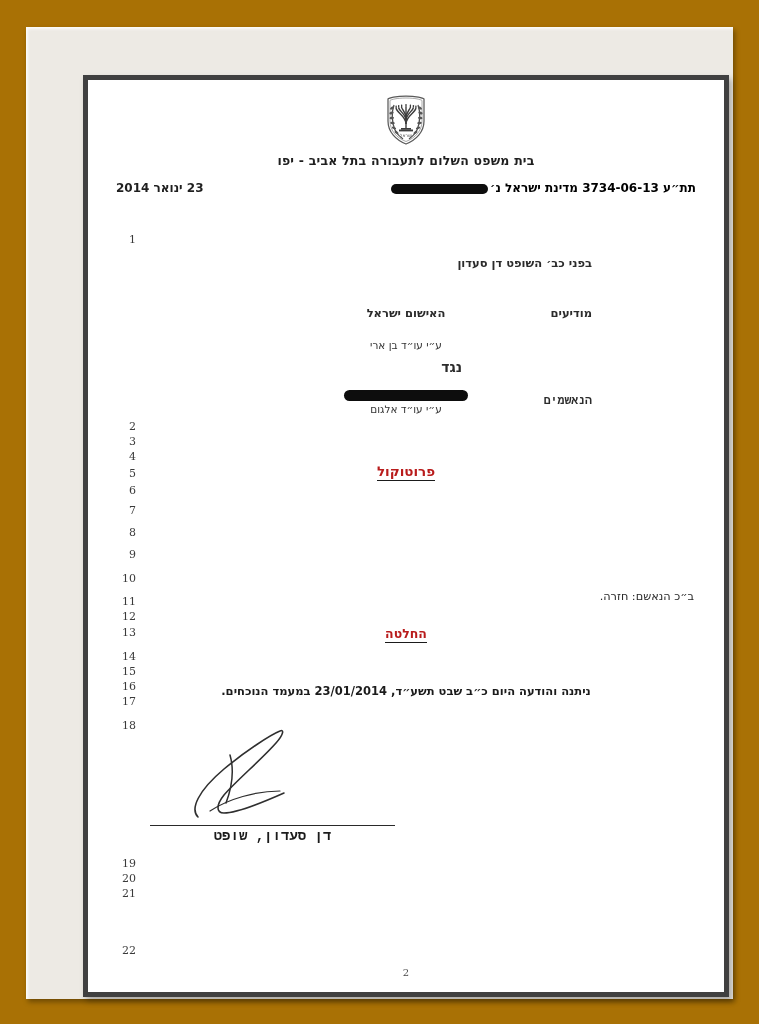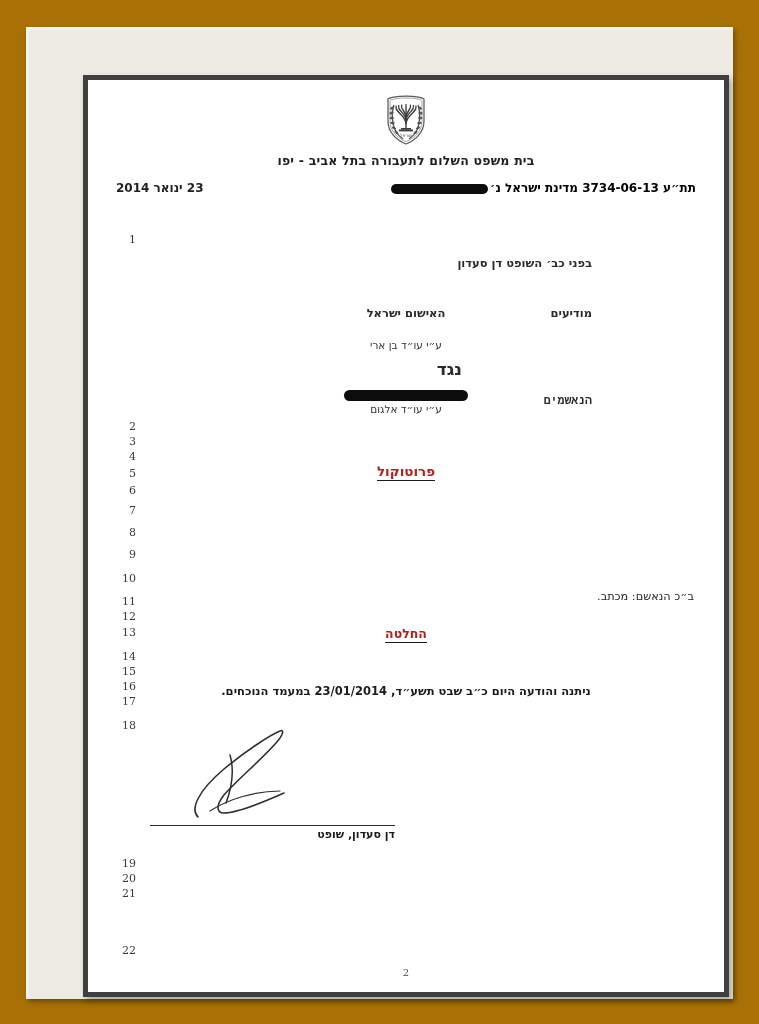--- a/index.html
+++ b/index.html
@@ -152,21 +152,21 @@
     font-size: 10.5px;
     font-weight: normal;
     color: #333;
   }
   .party-rep.r1 { top: 243px; margin-top: 16px; }
 
   .versus {
     position: absolute;
     top: 279px;
     right: 262px;
-    font-size: 17px;
+    font-size: 14px;
     font-weight: bold;
   }
 
   .defendant-block {
     position: absolute;
     top: 310px;
     right: 238px;
     width: 160px;
     text-align: center;
   }
@@ -231,23 +231,25 @@
     top: 745px;
     left: 62px;
     width: 245px;
     border-top: 1.3px solid #2a2a2a;
   }
   .sig-name {
     position: absolute;
     top: 748px;
     left: 62px;
     width: 245px;
-    font-size: 11px;
+    text-align: center;
+    font-size: 14px;
     font-weight: bold;
     color: #1b1b1b;
+    font-family: Liberation Mono, monospace;
   }
 
   
   #line-numbers {
     position: absolute;
     left: 22px;
     top: 0;
     width: 26px;
     height: 100%;
     direction: ltr;
@@ -339,21 +341,21 @@
 
         <div class="versus">נגד</div>
 
         <div class="role defendants">הנאשמים</div>
         <div class="defendant-block">
           <span class="redact party"></span>
           <div class="party-rep2">ע״י עו״ד אלגום</div>
         </div>
 
         <div class="section-head protokol"><span>פרוטוקול</span></div>
-        <div class="body-par p-defense">ב״כ הנאשם: מכתב.</div>
+        <div class="body-par p-defense">ב״כ הנאשם: חזרה.</div>
 
         <div class="section-head hachlata"><span>החלטה</span></div>
 
         <div class="given-line"><span>ניתנה והודעה היום כ״ב שבט תשע״ד,</span> <span class="lat">23/01/2014</span> <span>במעמד הנוכחים.</span></div>
 
         <svg id="signature" viewBox="0 0 170 100">
           <path d="M18 92 C10 84 18 66 44 44 C66 26 90 10 100 6 C104 4 104 9 96 18 C82 34 56 56 44 70 C36 80 36 88 44 88 C56 88 86 76 104 68" fill="none" stroke="#2f2f2f" stroke-width="1.6" stroke-linecap="round"></path>
           <path d="M50 30 C54 44 52 62 46 78" fill="none" stroke="#2f2f2f" stroke-width="1.5" stroke-linecap="round"></path>
           <path d="M30 86 C48 74 76 66 100 66" fill="none" stroke="#2f2f2f" stroke-width="1.2" stroke-linecap="round"></path>
         </svg>

